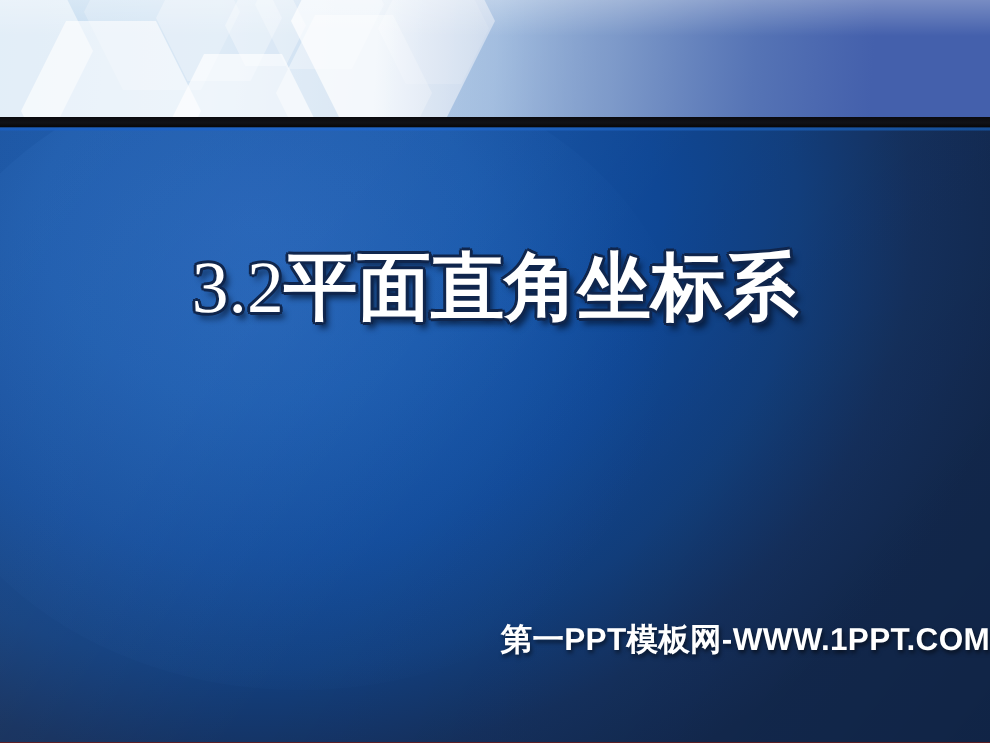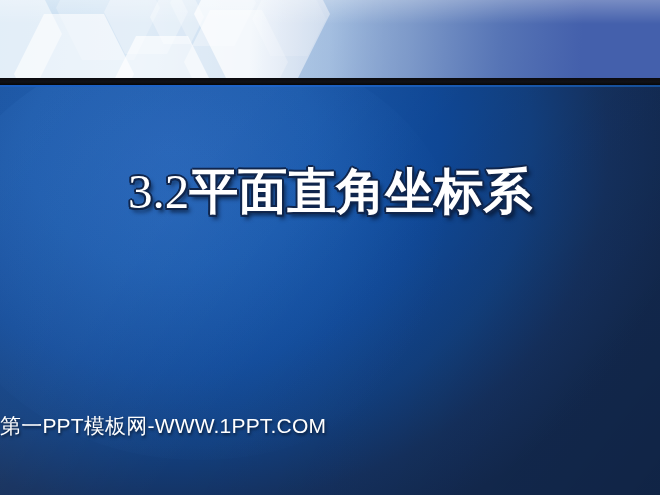--- a/index.html
+++ b/index.html
@@ -144,23 +144,23 @@
     font-family: "Liberation Serif", serif;
     font-weight: normal;
   }
 
   
   .footer {
     position: absolute;
     left: 0;
     top: 412px;
     width: 660px;
-    text-align: left;
+    text-align: right;
     font-size: 21px;
-    font-weight: normal;
+    font-weight: bold;
     color: #ffffff;
     letter-spacing: 0.2px;
     white-space: nowrap;
     text-shadow: 1px 2px 3px rgba(0,0,0,0.55);
   }
 </style>
 </head>
 <body>
 
 <div id="slide">

